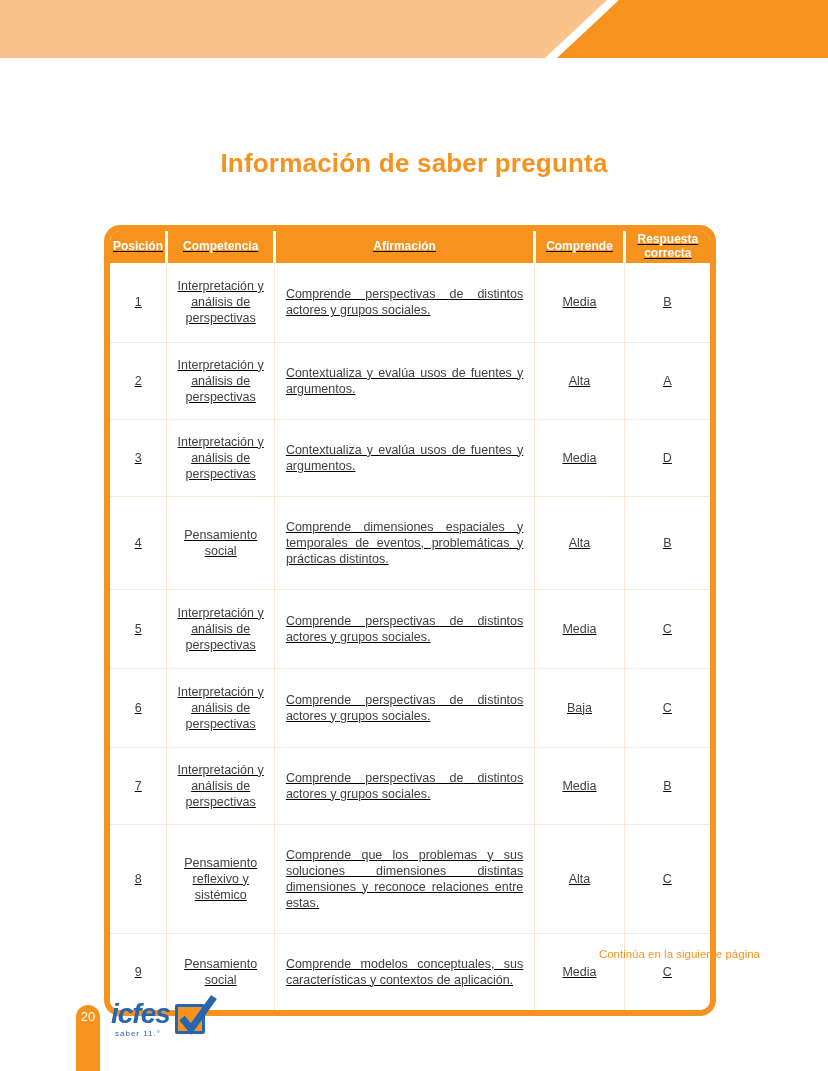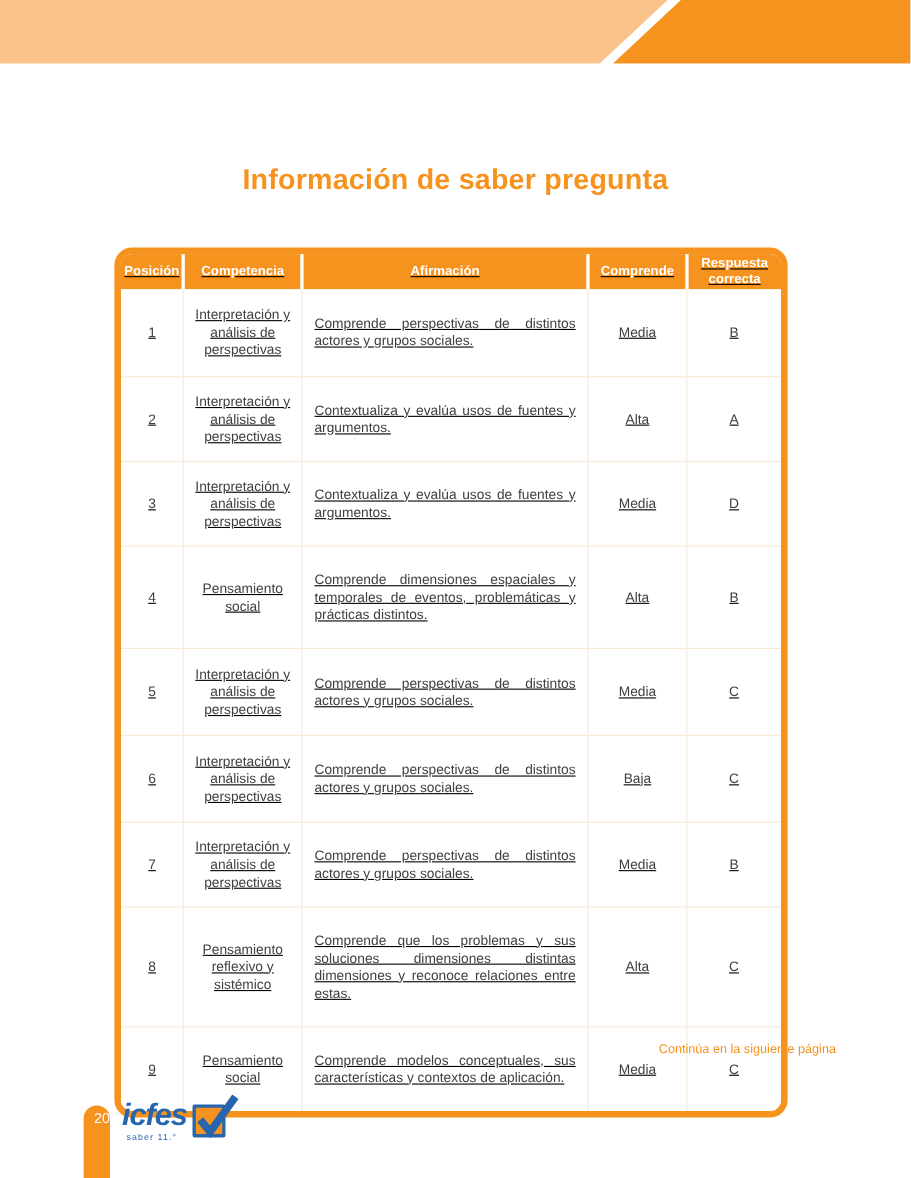--- a/index.html
+++ b/index.html
@@ -93,21 +93,21 @@
     color:#F6921E;
     font-size:11.5px;
   }
 
   
   .page-tab {
     position:absolute; left:76px; top:1005px;
     width:24px; height:66px;
     background:#F6921E;
     border-radius:12px 12px 0 0;
-    text-align:right;
+    text-align:center;
   }
   .page-tab span {
     display:inline-block;
     margin-top:4px;
     color:#ffffff;
     font-size:13px;
   }
   .logo {
     position:absolute; left:111px; top:1000px;
     display:flex; align-items:flex-start;

